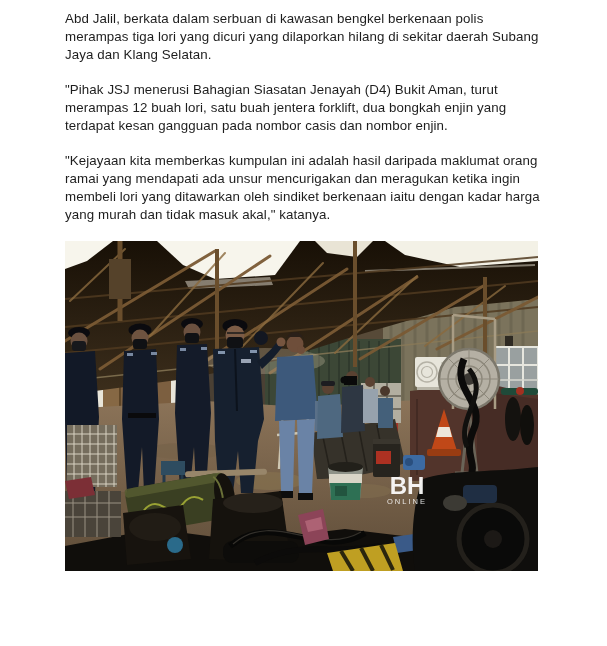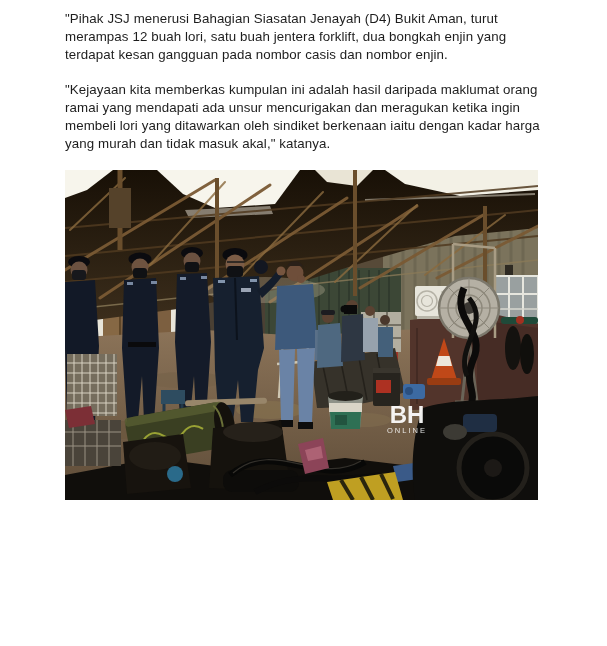--- a/index.html
+++ b/index.html
@@ -8,20 +8,21 @@
   .content p{font-size:13.3px;line-height:18px;color:#1d1d1d;margin:0 0 17px 0;letter-spacing:0.1px;}
   figure{margin:8px 0 0 0;width:473px;}
   .photo{width:384px;height:330px;line-height:0;background:#241c12;}
   .photo svg{display:block;}
 </style>
 </head>
 <body>
 
 <div class="content">
   <div>
+    <p>Abd Jalil, berkata dalam serbuan di kawasan bengkel berkenaan polis merampas tiga lori yang dicuri yang dilaporkan hilang di sekitar daerah Subang Jaya dan Klang Selatan.</p>
     <p>"Pihak JSJ menerusi Bahagian Siasatan Jenayah (D4) Bukit Aman, turut merampas 12 buah lori, satu buah jentera forklift, dua bongkah enjin yang terdapat kesan gangguan pada nombor casis dan nombor enjin.</p>
     <p>"Kejayaan kita memberkas kumpulan ini adalah hasil daripada maklumat orang ramai yang mendapati ada unsur mencurigakan dan meragukan ketika ingin membeli lori yang ditawarkan oleh sindiket berkenaan iaitu dengan kadar harga yang murah dan tidak masuk akal," katanya.</p>
   </div>
 
   <figure>
     <div class="photo">
       <svg width="473" height="330" viewBox="0 0 473 330" xmlns="http://www.w3.org/2000/svg">
         <defs>
           <linearGradient id="gRoof" x1="0" y1="0" x2="0" y2="1">
             <stop offset="0" stop-color="#181006"></stop>

